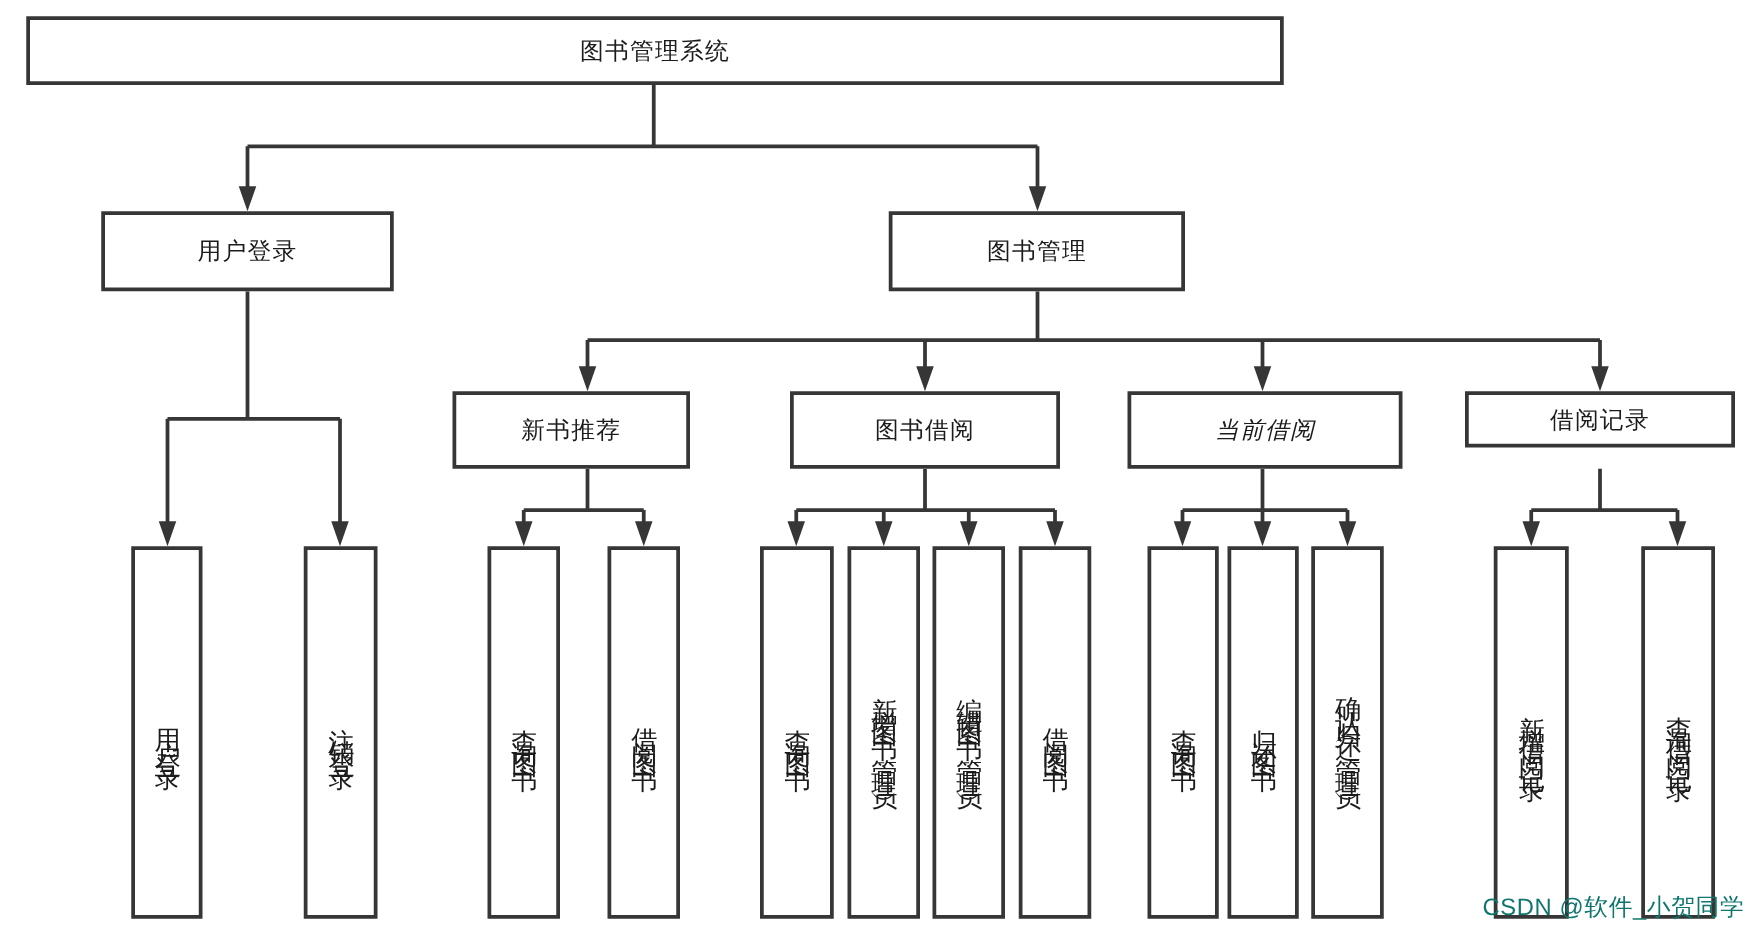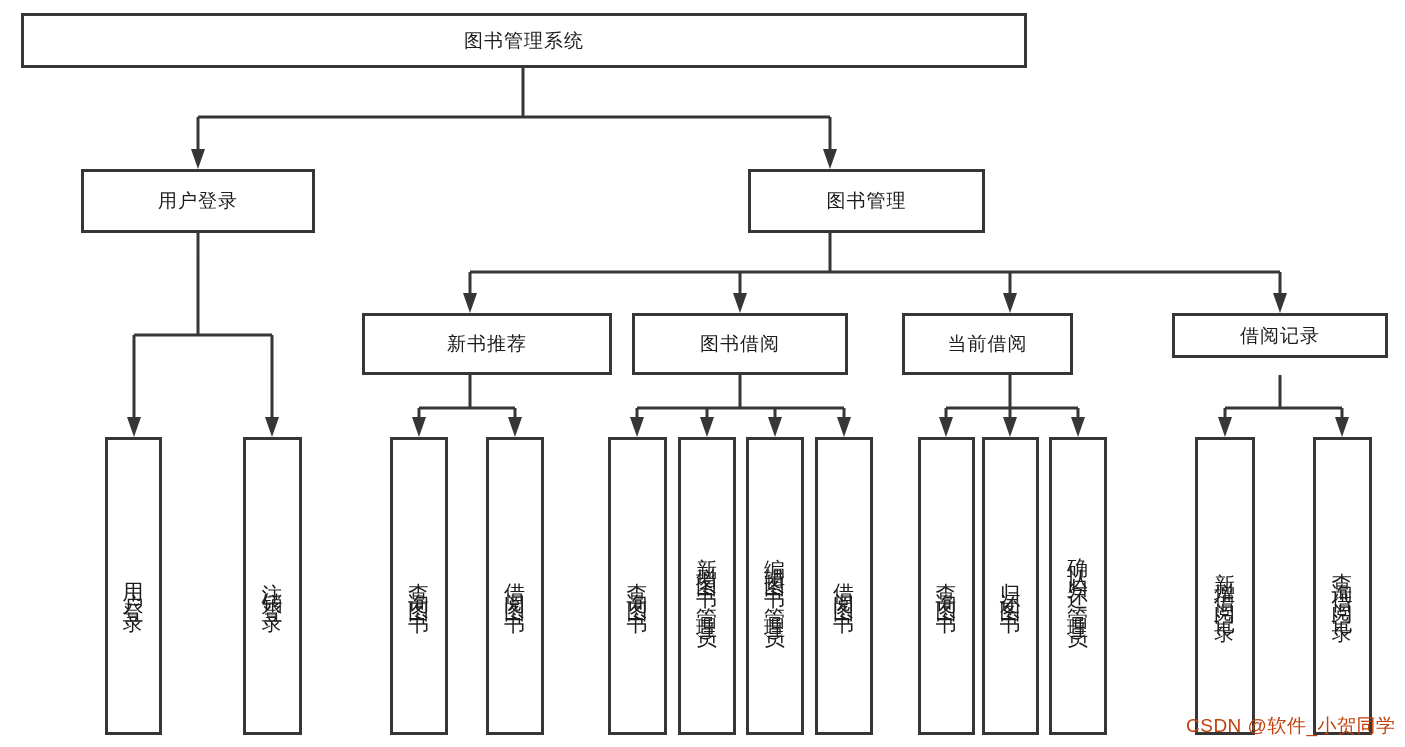--- a/index.html
+++ b/index.html
@@ -14,43 +14,43 @@
     color:#1c1c1c; font-size:19px; letter-spacing:1px; text-align:center;
   }
   .vbox span{
     writing-mode:vertical-rl; text-orientation:mixed;
     font-size:21px; letter-spacing:10px; line-height:1; white-space:nowrap;
   }
   
   #n-root  { left:21px;  top:13px;  width:1006px; height:55px; }
   
   #n-login { left:81px;  top:169px; width:234px; height:64px; }
-  #n-mgmt  { left:711px; top:169px; width:237px; height:64px;margin-left:37px; }
+  #n-mgmt  { left:711px; top:169px; width:237px; height:64px; }
   
-  #n-rec   { left:362px;  top:313px; width:250px; height:62px; }
+  #n-rec   { left:362px;  top:313px; width:190px; height:62px; }
   #n-bor   { left:632px;  top:313px; width:216px; height:62px;text-align:right; }
-  #n-cur   { left:902px;  top:313px; width:171px; height:62px; }
+  #n-cur   { left:902px;  top:313px; width:220px; height:62px;font-style:italic; }
   #n-his   { left:1172px; top:313px; width:216px; height:45px; }
   
   .leaf { top:437px; height:298px; }
   #l-login1 { left:105px;  width:57px; }
   #l-logout { left:243px;  width:59px; }
   #l-rec1   { left:390px;  width:58px; }
   #l-rec2   { left:486px;  width:58px; }
   #l-bor1   { left:608px;  width:59px; }
   #l-bor2   { left:678px;  width:58px; }
   #l-bor3   { left:746px;  width:58px; }
   #l-bor4   { left:815px;  width:58px; }
   #l-cur1   { left:918px;  width:57px; }
   #l-cur2   { left:982px;  width:57px; }
   #l-cur3   { left:1049px; width:58px; }
   #l-his1   { left:1195px; width:60px; }
   #l-his2   { left:1313px; width:59px; }
   #watermark {
-    position:absolute; left:1186px; top:713px; color:#c2410c;
+    position:absolute; left:1186px; top:713px; color:#0f766e;
     font-size:19px; letter-spacing:0.5px; white-space:nowrap;
   }
 </style>
 </head>
 <body>
 
 <div id="canvas">
 
   <svg id="wires" viewBox="0 0 1405 747" xmlns="http://www.w3.org/2000/svg">
     <g stroke="#363636" stroke-width="3" fill="none">

